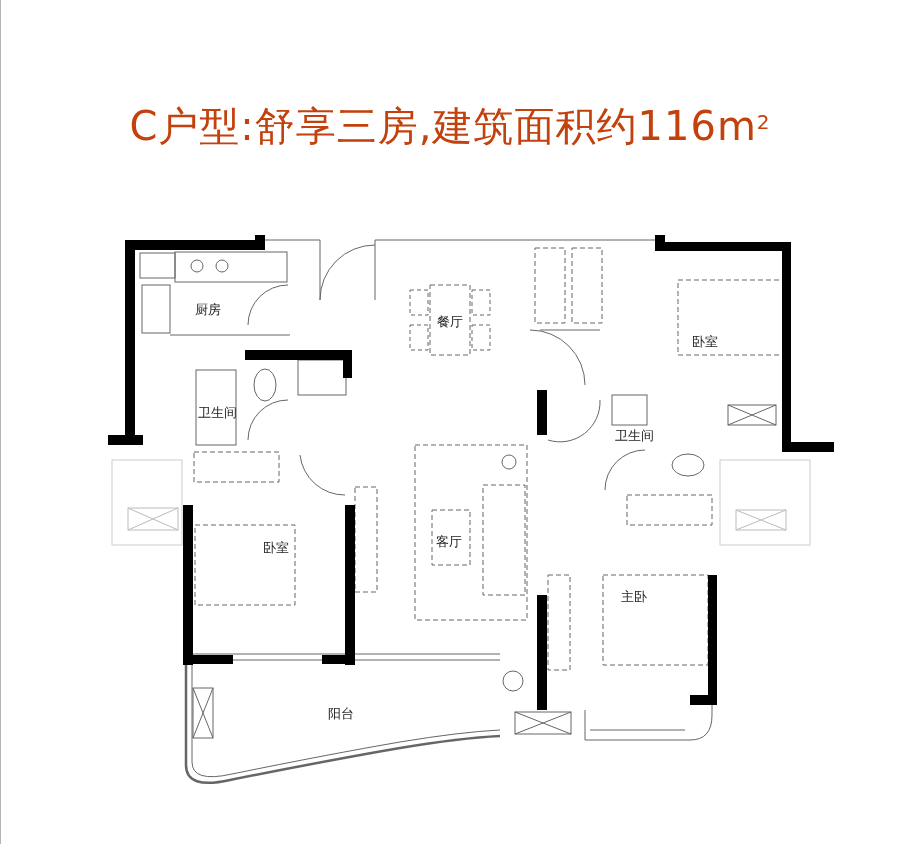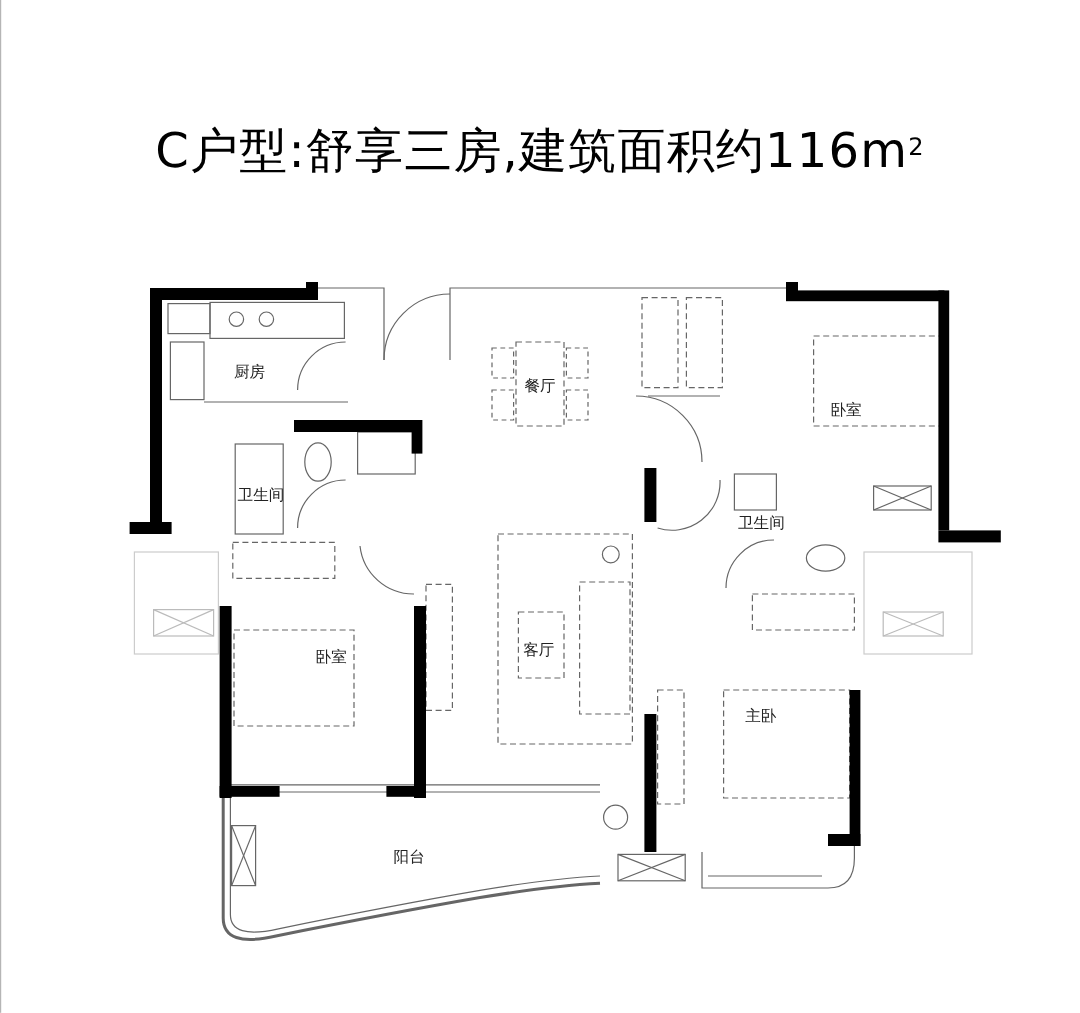--- a/index.html
+++ b/index.html
@@ -1,18 +1,18 @@
 <!DOCTYPE html>
 <html><head>
 <meta charset="utf-8">
 <style>
   html,body{margin:0;padding:0;background:#ffffff;}
   body{width:900px;height:844px;position:relative;overflow:hidden;font-family:"DejaVu Sans",sans-serif;}
   .edge{position:absolute;left:0;top:0;width:1px;height:844px;background:#b5b5b5;}
-  .title{position:absolute;left:0;top:96px;width:900px;text-align:center;font-size:40px;line-height:60px;letter-spacing:1px;color:#000000;font-family:"DejaVu Sans",sans-serif;}
+  .title{position:absolute;left:0;top:96px;width:900px;text-align:center;font-size:40px;line-height:60px;letter-spacing:1px;color:#c2410c;font-family:"DejaVu Sans",sans-serif;}
   .title sup{font-size:20px;vertical-align:top;position:relative;top:-4px;}
   svg.plan{position:absolute;left:0;top:0;}
   .lbl{font-family:"DejaVu Sans",sans-serif;font-size:13px;fill:#222;}
 </style>
 </head>
 <body>
 
 <div class="edge"></div>
 
 <div class="title"><span>C户型:舒享三房,建筑面积约116m</span><sup>2</sup></div>

